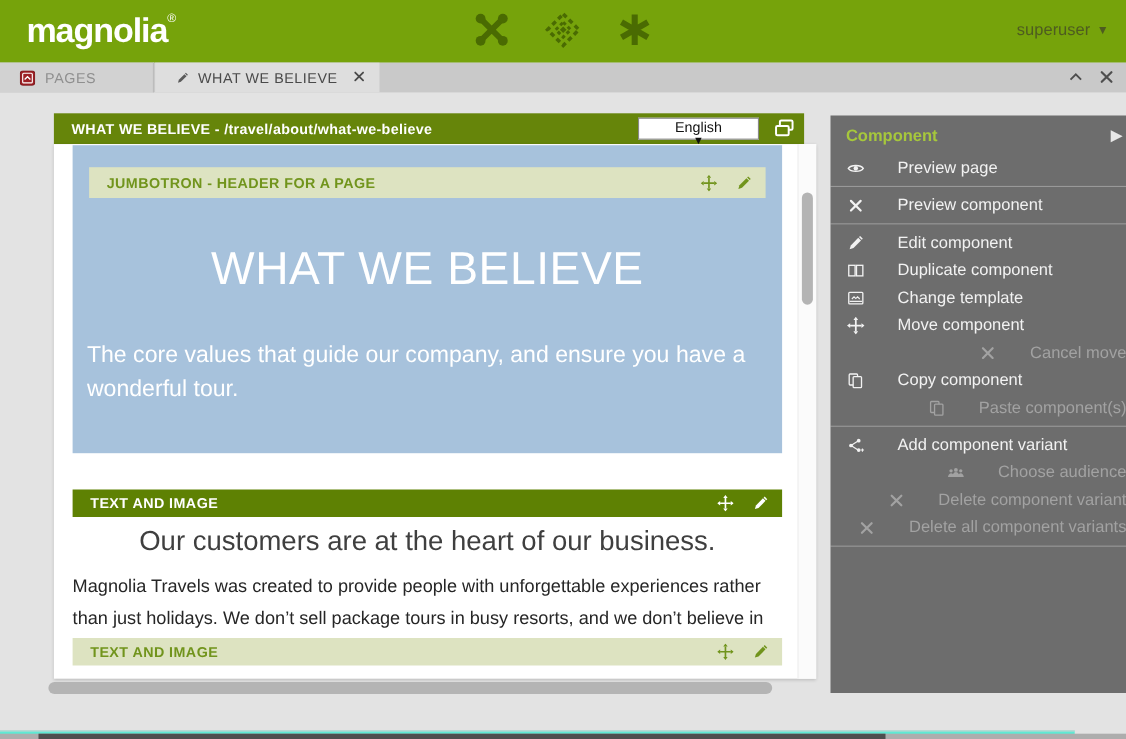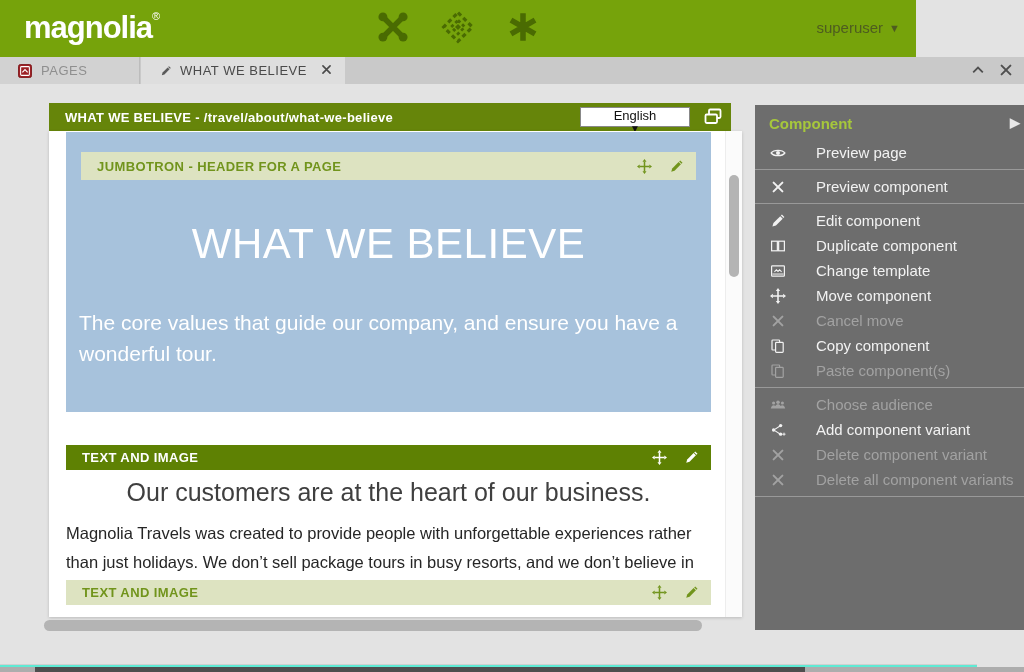--- a/index.html
+++ b/index.html
@@ -1,21 +1,21 @@
 <!DOCTYPE html>
 <html><head>
 <meta charset="utf-8">
 <style>
   * { margin:0; padding:0; box-sizing:border-box; }
   html,body { width:1024px; height:672px; overflow:hidden; }
   body { font-family:"Liberation Sans", sans-serif; background:#e3e3e3; }
   .app { position:relative; width:1024px; height:672px; background:#e3e3e3; overflow:hidden; }
 
   
-  .header { position:absolute; left:0; top:0; width:916px; height:57px; background:#76a30b; }
+  .header { position:absolute; left:0; top:0; width:1024px; height:57px; background:#76a30b; }
   .logo { position:absolute; left:24px; top:10px; color:#fff; font-size:31px; font-weight:bold; letter-spacing:-1px; }
   .logo sup { font-size:11px; font-weight:normal; vertical-align:18px; letter-spacing:0; }
   .header-icons { position:absolute; left:0; right:0; top:8px; display:flex; justify-content:center; gap:27px; color:#4a6b02; }
   .header-icons .hicon { width:38px; height:38px; display:flex; align-items:center; justify-content:center; cursor:pointer; }
   .header-icons .hicon svg { width:34px; height:34px; }
   .user-menu { position:absolute; right:16px; top:19px; display:flex; align-items:center; gap:6px; color:#4e5c20; font-size:15px; cursor:pointer; }
   .user-menu .caret { font-size:11px; }
 
   
   .tabbar { position:absolute; left:0; top:57px; width:1024px; height:27px; background:#c9c9c9; }
@@ -63,21 +63,21 @@
   .ti-body { position:absolute; left:17px; width:650px; top:388px; color:#262626; font-size:16.5px; line-height:29px; }
   .ti-bar2 { position:absolute; left:17px; top:449px; width:645px; height:25px; }
 
   
   .sidebar { position:absolute; left:755px; top:105px; width:269px; height:525px; background:#6d6d6d; color:#f2f2f2; }
   .sidebar-title { position:relative; padding:10px 14px 8px 14px; color:#a6c73c; font-size:15px; font-weight:bold; }
   .submenu-arrow { position:absolute; right:4px; top:10px; color:#e8e8e8; font-size:13px; }
   .menu-item { display:flex; align-items:center; height:25px; padding-left:14px; font-size:15px; cursor:pointer;gap:17px; }
   .menu-item .mi-icon { width:18px; display:inline-flex; justify-content:center; margin-right:12px; }
   .menu-item .mi-icon svg { width:16px; height:16px; }
-  .menu-item.disabled { color:#a2a2a2; cursor:default; }
+  .menu-item.disabled { color:#a2a2a2; cursor:default;justify-content:flex-end; }
   .menu-sep { height:1px; background:rgba(255,255,255,0.3); margin:4px 0; }
 
   
   .statusbar { position:absolute; left:0; top:664px; width:977px; height:32px; background:#5eead4; border-top:1px solid #d0d0d0; }
   .status-group { position:absolute; left:0; top:0; width:755px; height:32px; display:flex; align-items:center; justify-content:center; }
   .pub-dot { width:11px; height:11px; border-radius:50%; background:#8ab313; margin-right:9px; }
   .status-text { font-size:15px; color:#3e3e3e; }
   .status-divider { width:1px; height:22px; background:#b0b0b0; margin:0 24px; }
   .viewers { display:flex; align-items:center; gap:9px; color:#3e3e3e; font-size:15px; }
   .viewers .persons-icon { display:inline-flex; color:#555; }
@@ -335,42 +335,42 @@
         <div class="menu-item disabled">
           <span class="mi-icon">
             <svg viewBox="0 0 20 20">
               <rect x="2.5" y="2.5" width="9.5" height="12.5" rx="1" fill="none" stroke="currentColor" stroke-width="1.5"></rect>
               <rect x="7" y="5.5" width="9.5" height="12.5" rx="1" fill="#6d6d6d" stroke="currentColor" stroke-width="1.5"></rect>
             </svg>
           </span>
           <span class="mi-label">Paste component(s)</span>
         </div>
         <div class="menu-sep"></div>
-        <div class="menu-item disabled">
-          <span class="mi-icon">
-            <svg viewBox="0 0 20 20">
-              <circle cx="4.5" cy="7.5" r="1.9" fill="currentColor"></circle>
-              <circle cx="10" cy="6.5" r="2.2" fill="currentColor"></circle>
-              <circle cx="15.5" cy="7.5" r="1.9" fill="currentColor"></circle>
-              <path d="M1 14.5c.5-3 2-4.3 3.5-4.3 1 0 1.6.4 2.2 1.1.8-1.5 2-2.3 3.3-2.3s2.5.8 3.3 2.3c.6-.7 1.2-1.1 2.2-1.1 1.5 0 3 1.3 3.5 4.3z" fill="currentColor"></path>
-            </svg>
-          </span>
-          <span class="mi-label">Choose audience</span>
-        </div>
         <div class="menu-item">
           <span class="mi-icon">
             <svg viewBox="0 0 20 20">
               <path d="M12.5 5L5.5 9.5M5.5 10.5l7 4.5" stroke="currentColor" stroke-width="1.4" fill="none"></path>
               <circle cx="13.3" cy="4.5" r="2.1" fill="currentColor"></circle>
               <circle cx="4.5" cy="10" r="2.1" fill="currentColor"></circle>
               <circle cx="13.3" cy="15.2" r="2.1" fill="currentColor"></circle>
               <path d="M15.6 15.2h3.8M17.5 13.3v3.8" stroke="currentColor" stroke-width="1.2" fill="none"></path>
             </svg>
           </span>
           <span class="mi-label">Add component variant</span>
+        </div>
+        <div class="menu-item disabled">
+          <span class="mi-icon">
+            <svg viewBox="0 0 20 20">
+              <circle cx="4.5" cy="7.5" r="1.9" fill="currentColor"></circle>
+              <circle cx="10" cy="6.5" r="2.2" fill="currentColor"></circle>
+              <circle cx="15.5" cy="7.5" r="1.9" fill="currentColor"></circle>
+              <path d="M1 14.5c.5-3 2-4.3 3.5-4.3 1 0 1.6.4 2.2 1.1.8-1.5 2-2.3 3.3-2.3s2.5.8 3.3 2.3c.6-.7 1.2-1.1 2.2-1.1 1.5 0 3 1.3 3.5 4.3z" fill="currentColor"></path>
+            </svg>
+          </span>
+          <span class="mi-label">Choose audience</span>
         </div>
         <div class="menu-item disabled">
           <span class="mi-icon">
             <svg viewBox="0 0 20 20">
               <path d="M4.5 4.5L15.5 15.5M15.5 4.5L4.5 15.5" stroke="currentColor" stroke-width="2.5" stroke-linecap="round" fill="none"></path>
             </svg>
           </span>
           <span class="mi-label">Delete component variant</span>
         </div>
         <div class="menu-item disabled">

